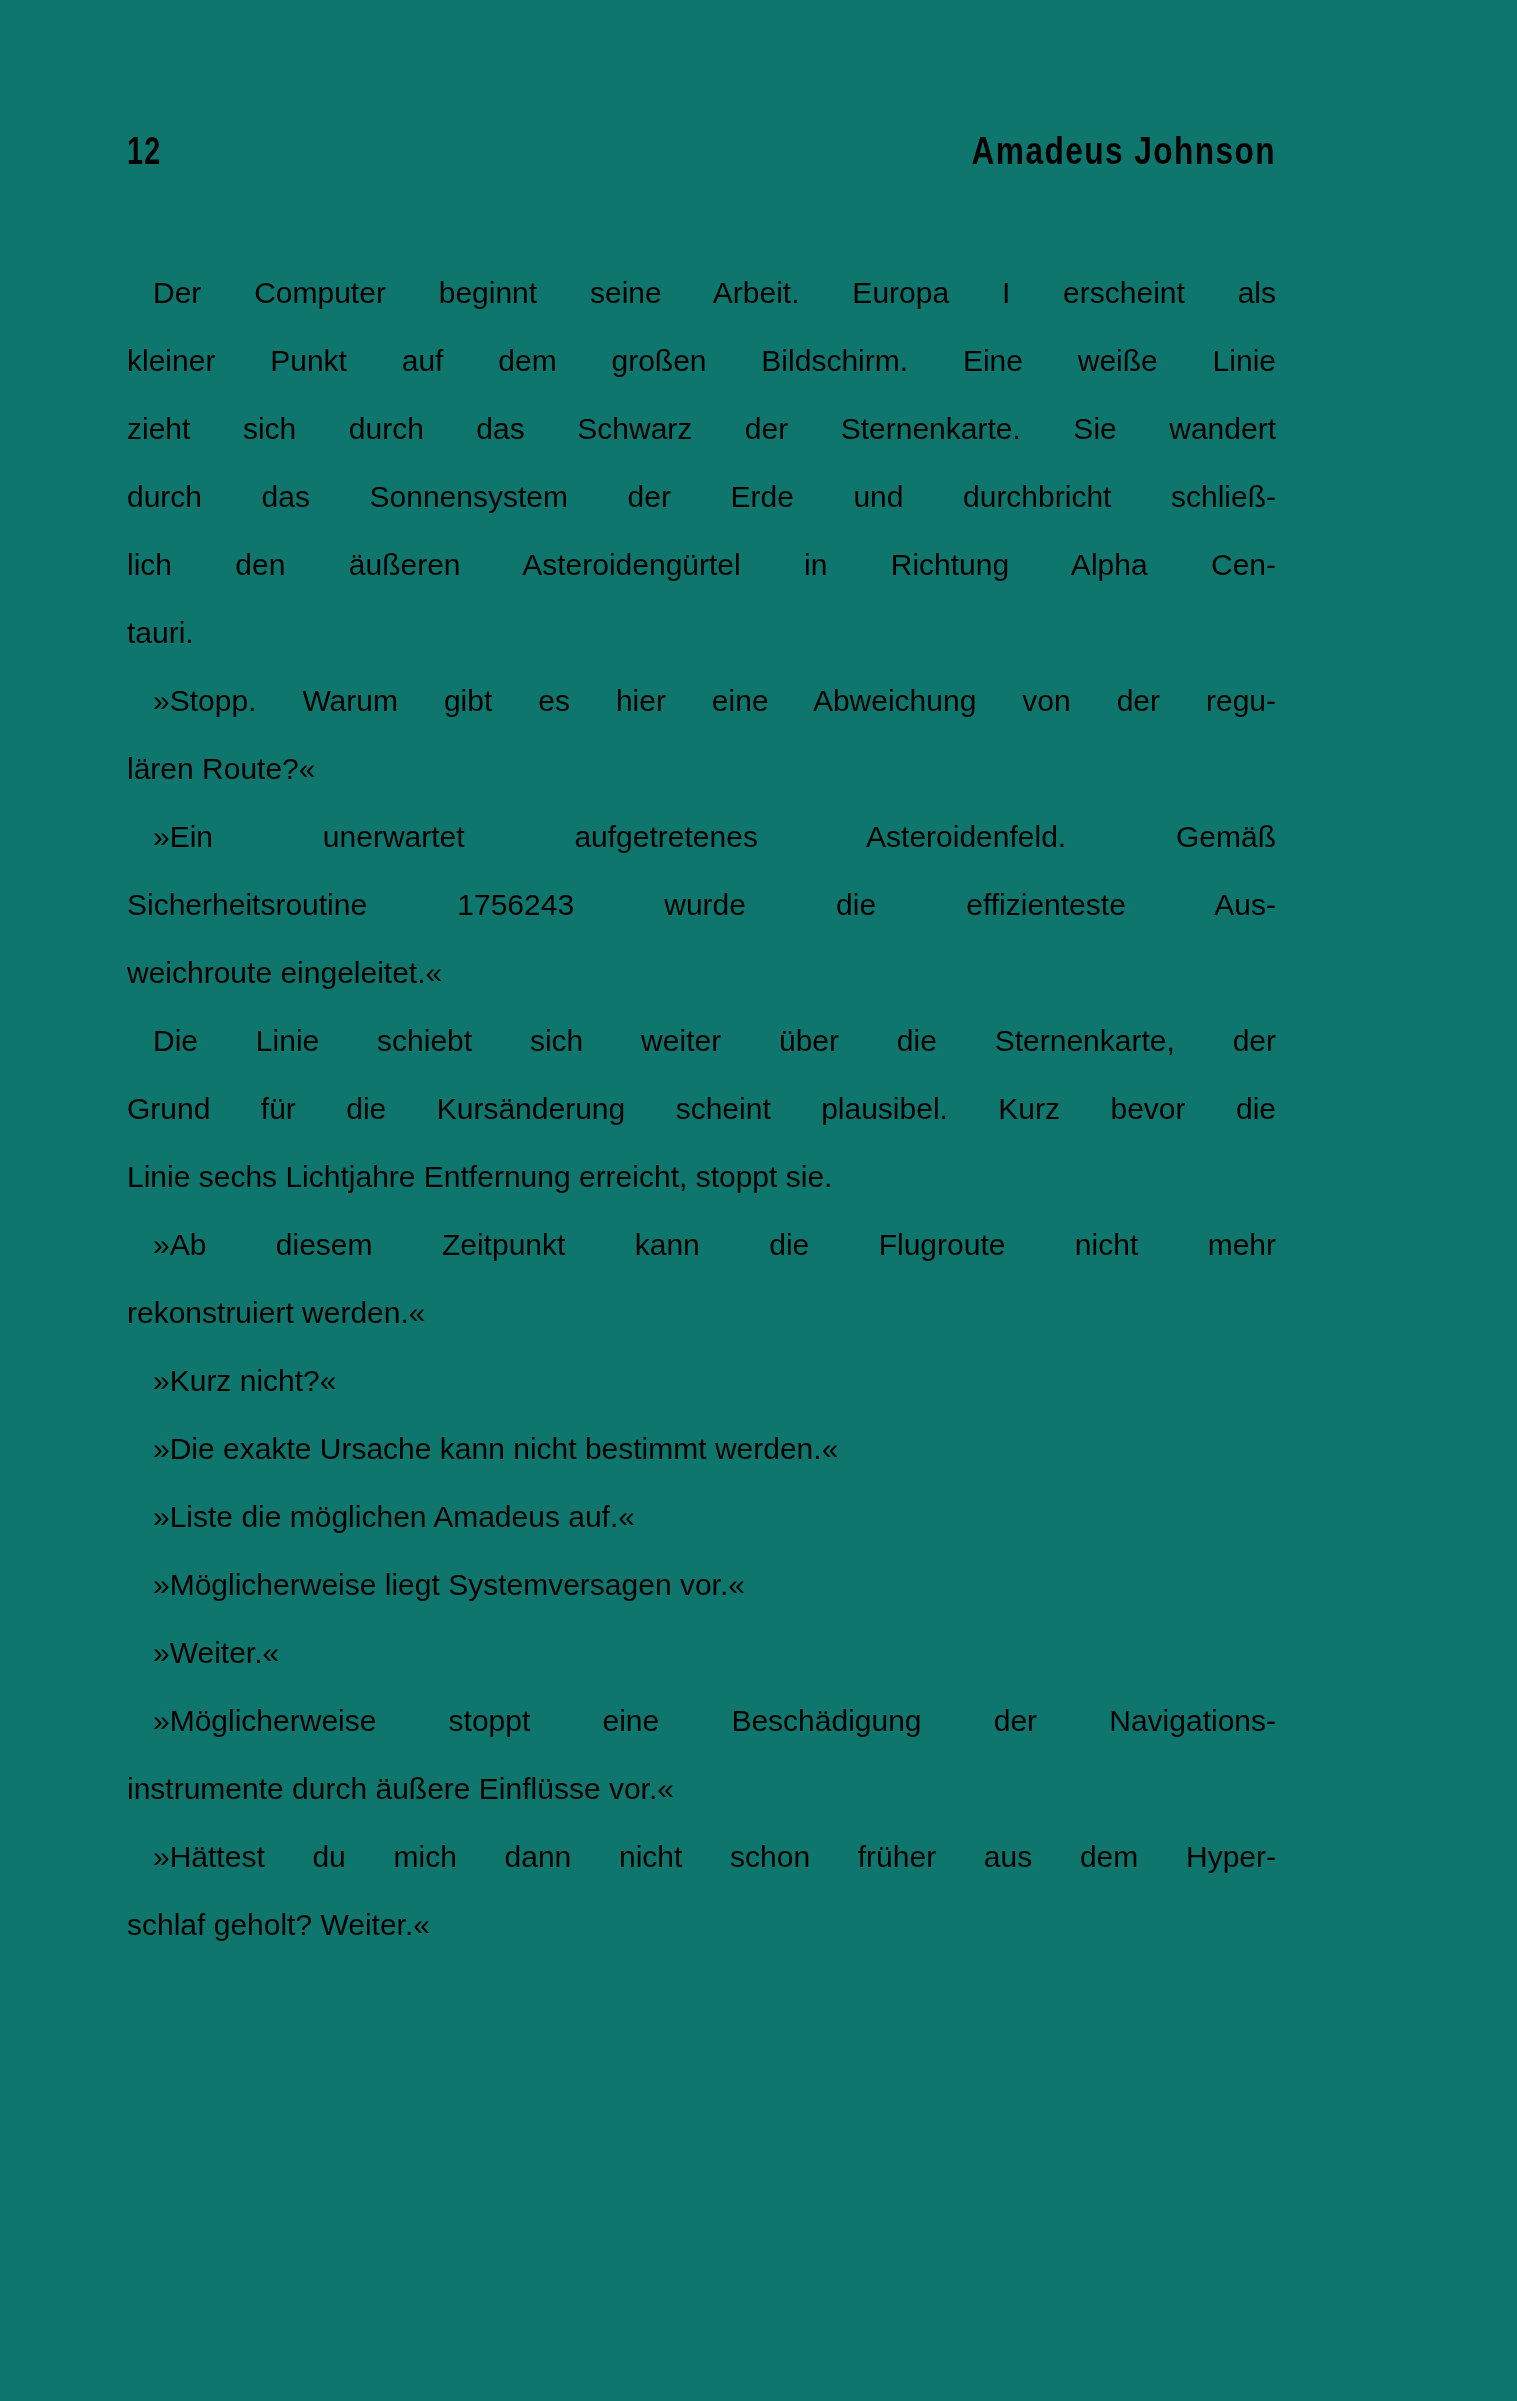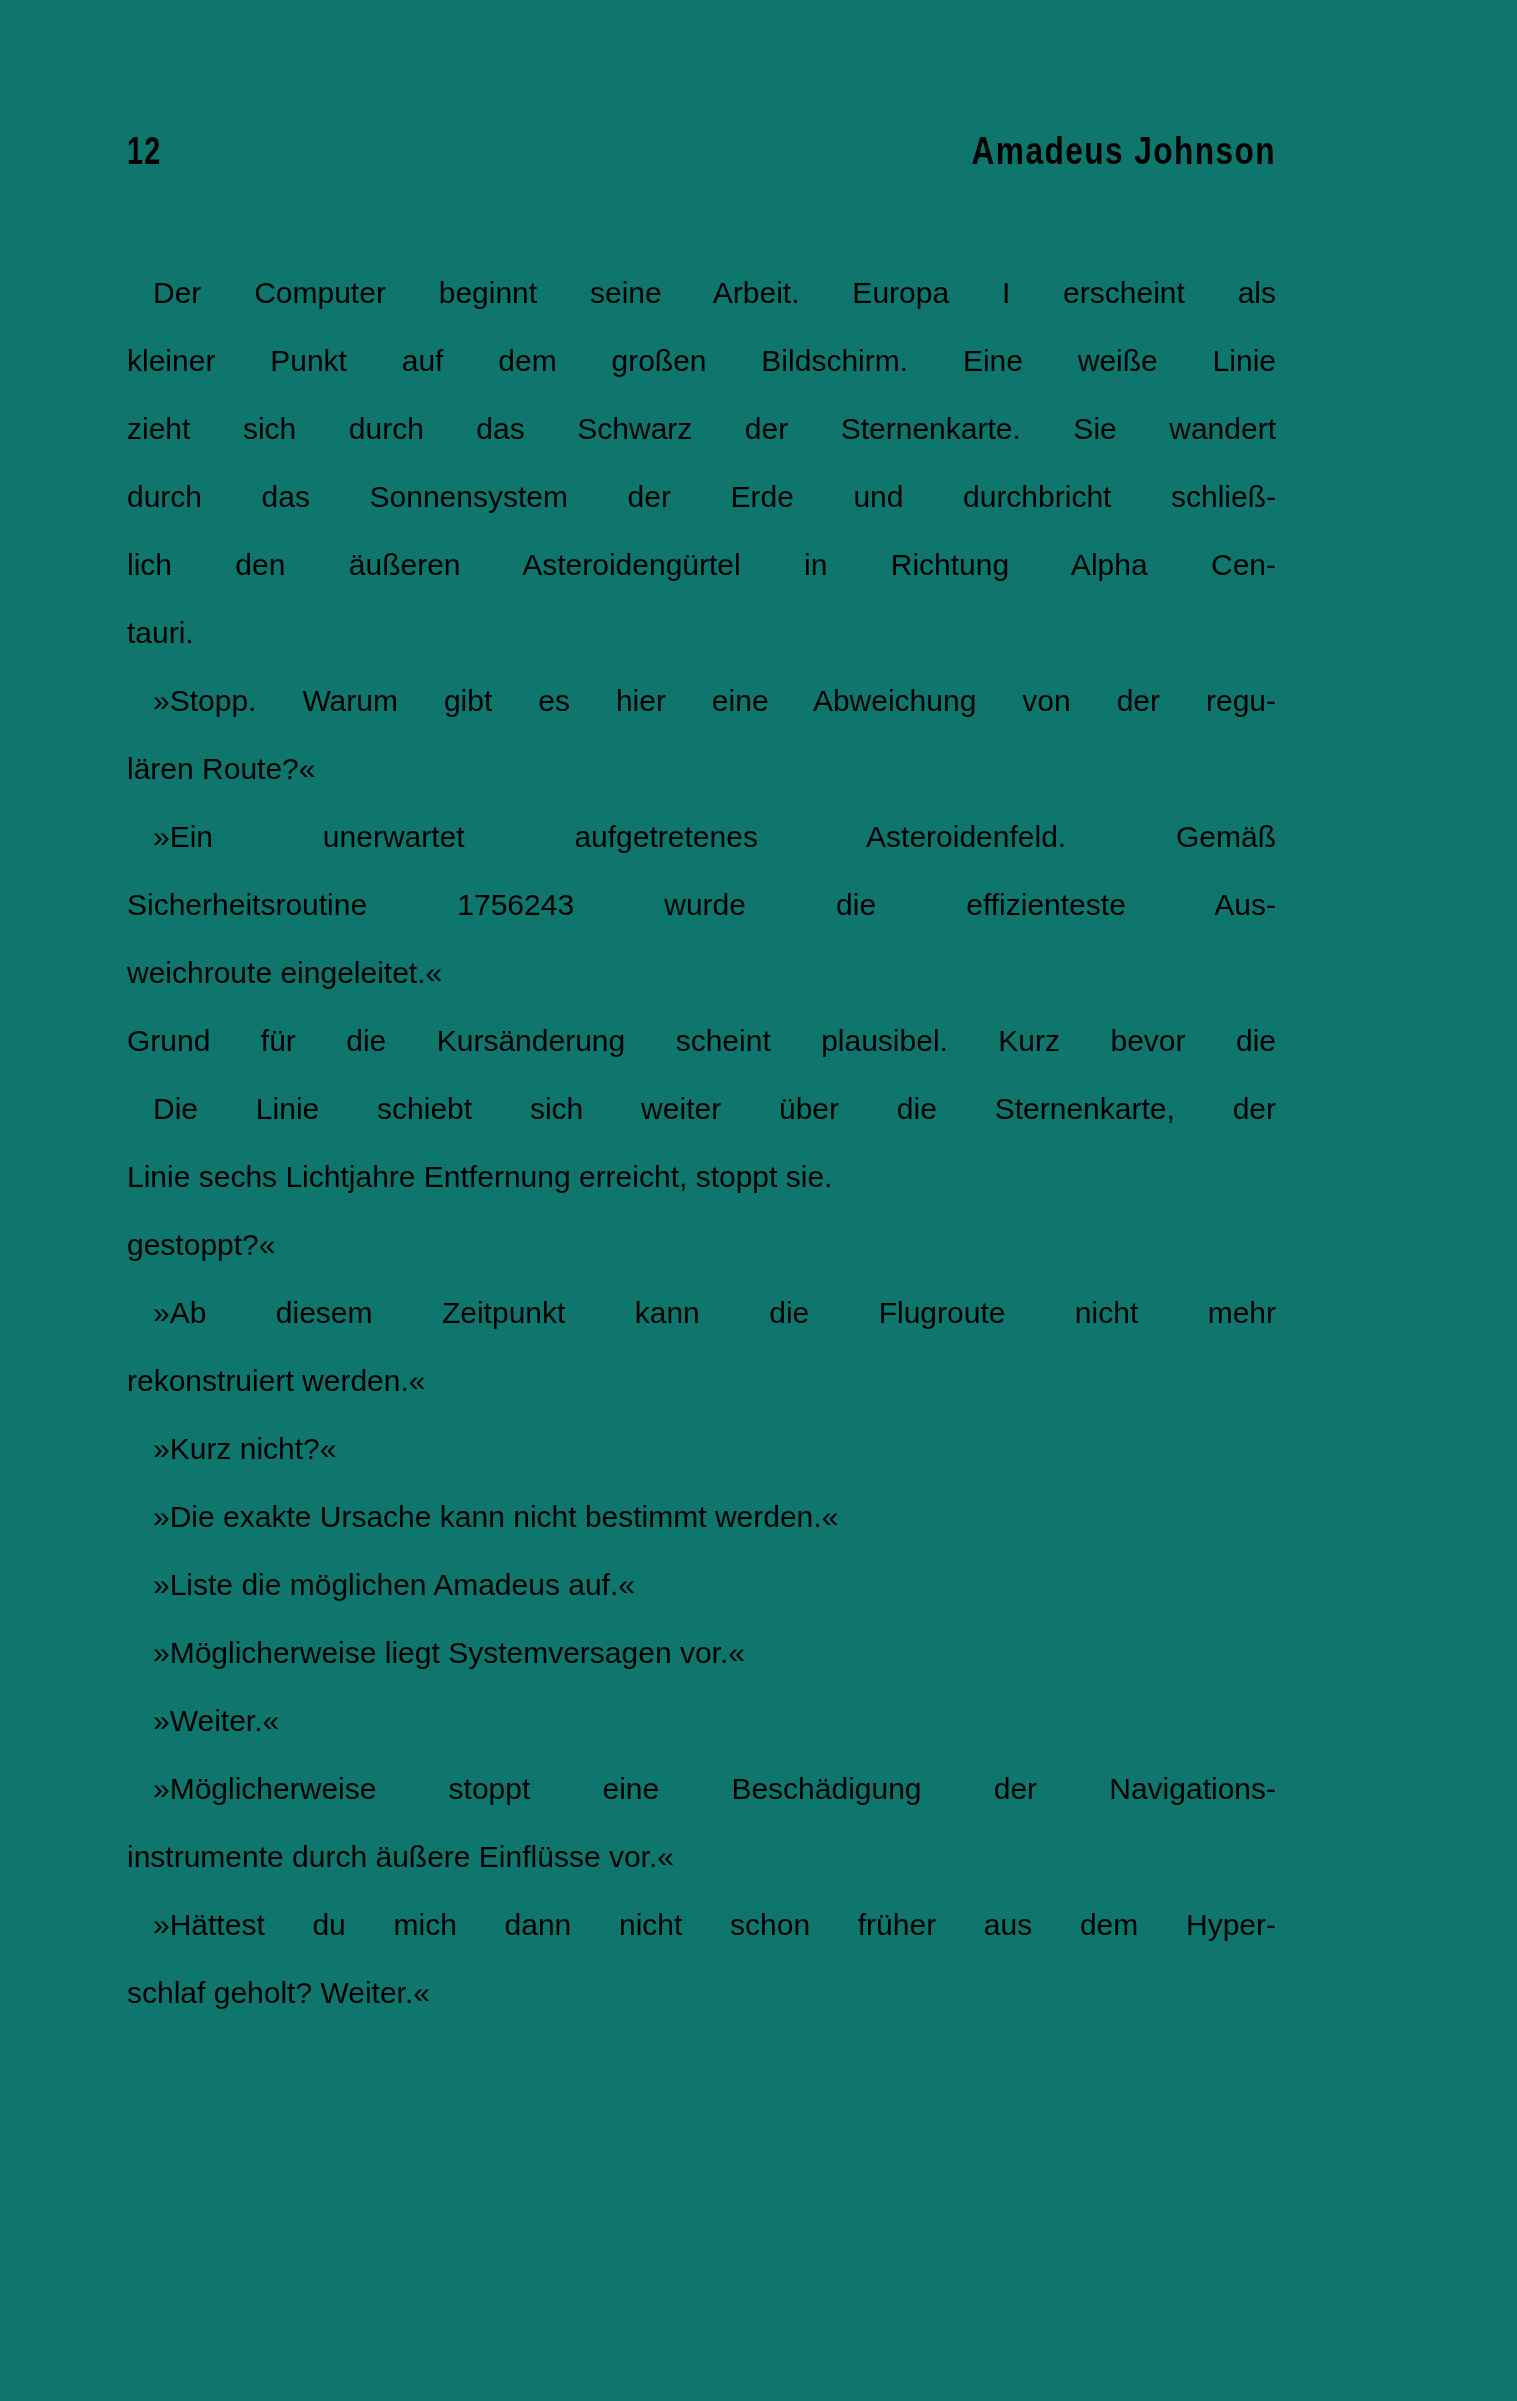--- a/index.html
+++ b/index.html
@@ -77,24 +77,23 @@
       <div class="line just">kleiner Punkt auf dem großen Bildschirm. Eine weiße Linie</div>
       <div class="line just">zieht sich durch das Schwarz der Sternenkarte. Sie wandert</div>
       <div class="line just">durch das Sonnensystem der Erde und durchbricht schließ-</div>
       <div class="line just">lich den äußeren Asteroidengürtel in Richtung Alpha Cen-</div>
       <div class="line">tauri.</div>
       <div class="line indent just">»Stopp. Warum gibt es hier eine Abweichung von der regu-</div>
       <div class="line">lären Route?«</div>
       <div class="line indent just">»Ein unerwartet aufgetretenes Asteroidenfeld. Gemäß</div>
       <div class="line just">Sicherheitsroutine 1756243 wurde die effizienteste Aus-</div>
       <div class="line">weichroute eingeleitet.«</div>
+      <div class="line indent just">Die Linie schiebt sich weiter über die Sternenkarte, der</div>
       <div class="line just">Grund für die Kursänderung scheint plausibel. Kurz bevor die</div>
-      <div class="line indent just">Die Linie schiebt sich weiter über die Sternenkarte, der</div>
       <div class="line">Linie sechs Lichtjahre Entfernung erreicht, stoppt sie.</div>
-      <div class="line">gestoppt?«</div>
       <div class="line indent just">»Ab diesem Zeitpunkt kann die Flugroute nicht mehr</div>
       <div class="line">rekonstruiert werden.«</div>
       <div class="line indent">»Kurz nicht?«</div>
       <div class="line indent">»Die exakte Ursache kann nicht bestimmt werden.«</div>
       <div class="line indent">»Liste die möglichen Amadeus auf.«</div>
       <div class="line indent">»Möglicherweise liegt Systemversagen vor.«</div>
       <div class="line indent">»Weiter.«</div>
       <div class="line indent just">»Möglicherweise stoppt eine Beschädigung der Navigations-</div>
       <div class="line">instrumente durch äußere Einflüsse vor.«</div>
       <div class="line indent just">»Hättest du mich dann nicht schon früher aus dem Hyper-</div>

